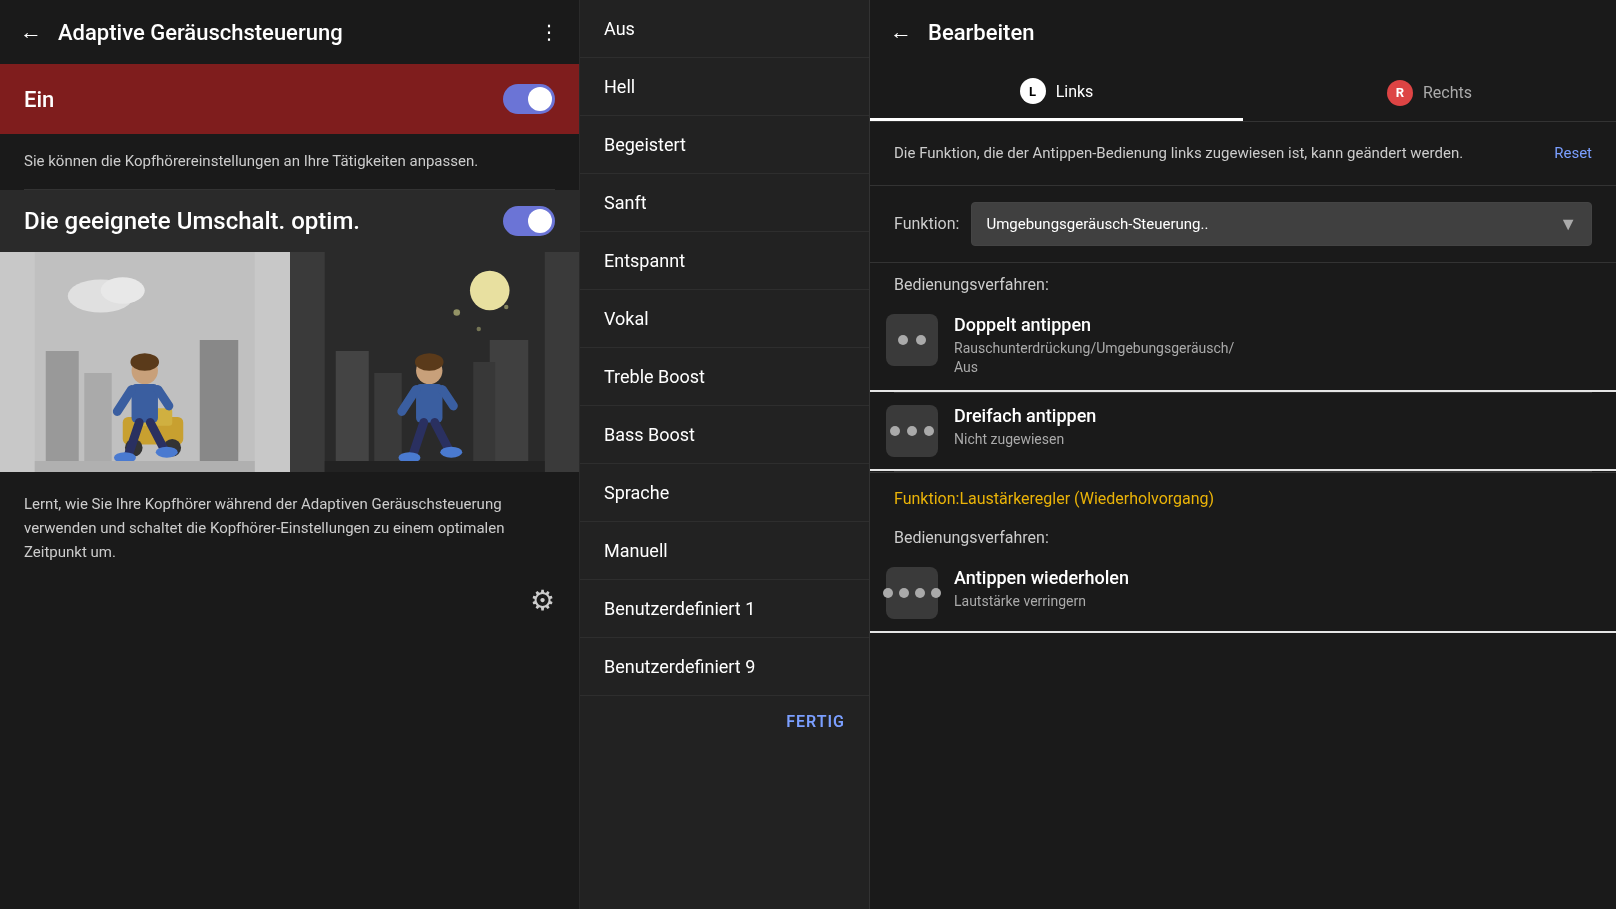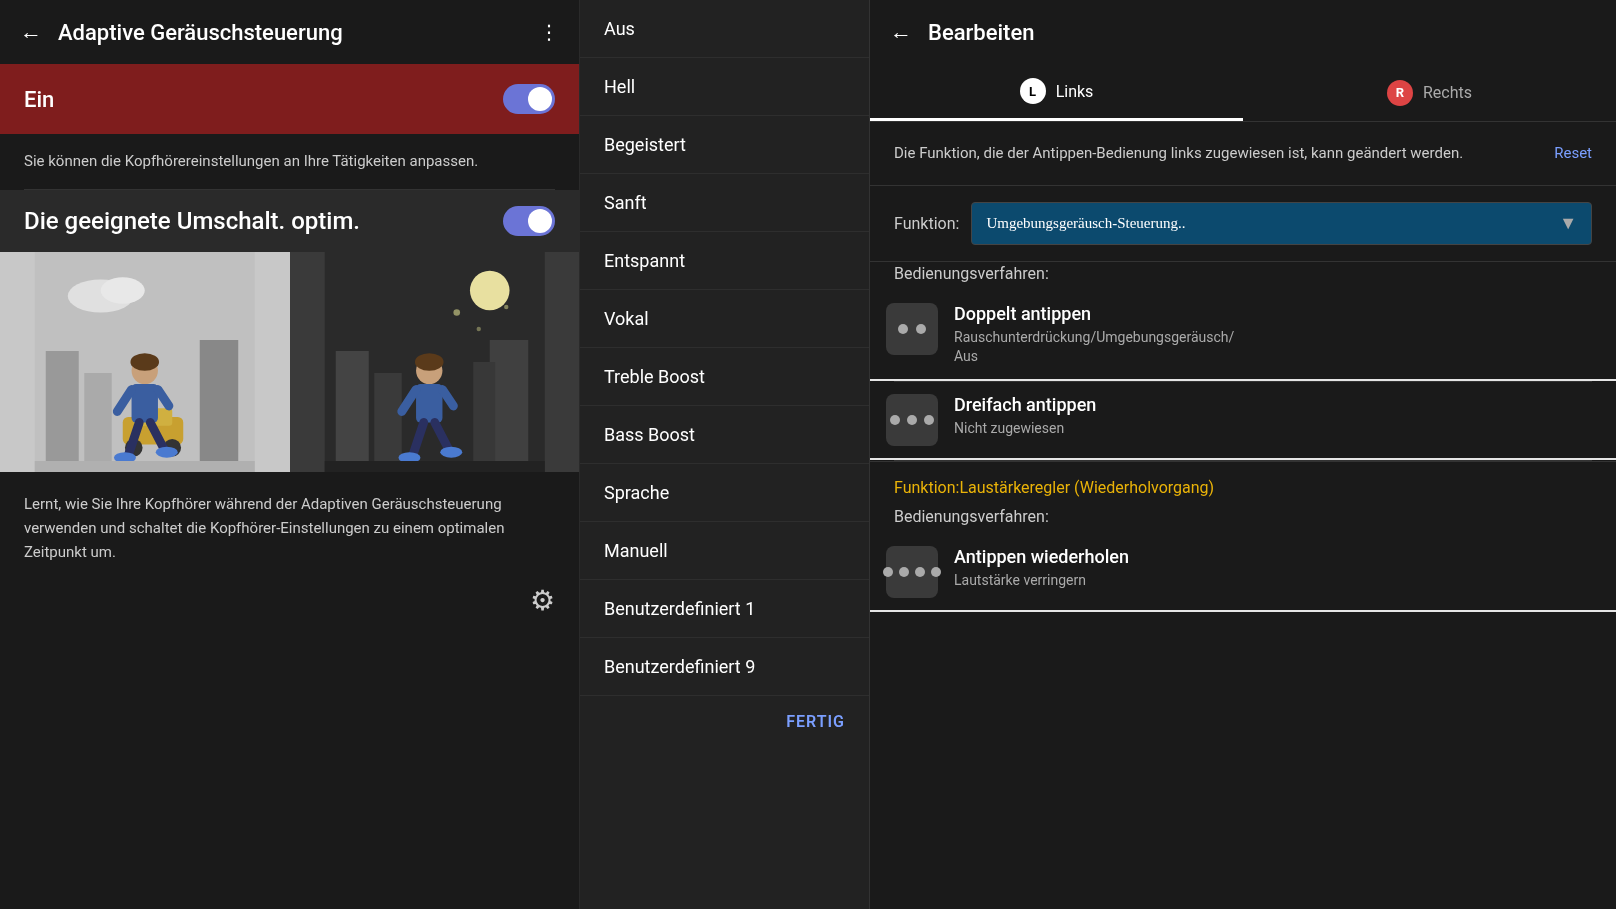--- a/index.html
+++ b/index.html
@@ -295,35 +295,34 @@
     }
 
     .funktion-label {
       font-size: 16px;
       color: #cccccc;
       white-space: nowrap;
     }
 
     .funktion-select {
       flex: 1;
-      background: #0c4a6e;
+      background: #404040;
       border: 1px solid #444444;
       color: #ffffff;
       padding: 10px 14px;
       font-size: 15px;
       border-radius: 4px;
       display: flex;
       align-items: center;
       justify-content: space-between;
       cursor: pointer;
-      font-family: Liberation Serif, serif;
     }
 
     .section-header {
-      padding: 2px 24px 8px;
+      padding: 12px 24px 8px;
       font-size: 16px;
       color: #cccccc;
     }
 
     .action-item {
       padding: 12px 24px 12px 16px;
       display: flex;
       align-items: flex-start;
       gap: 16px;
       border-bottom: 2px solid #e5e5e5;

